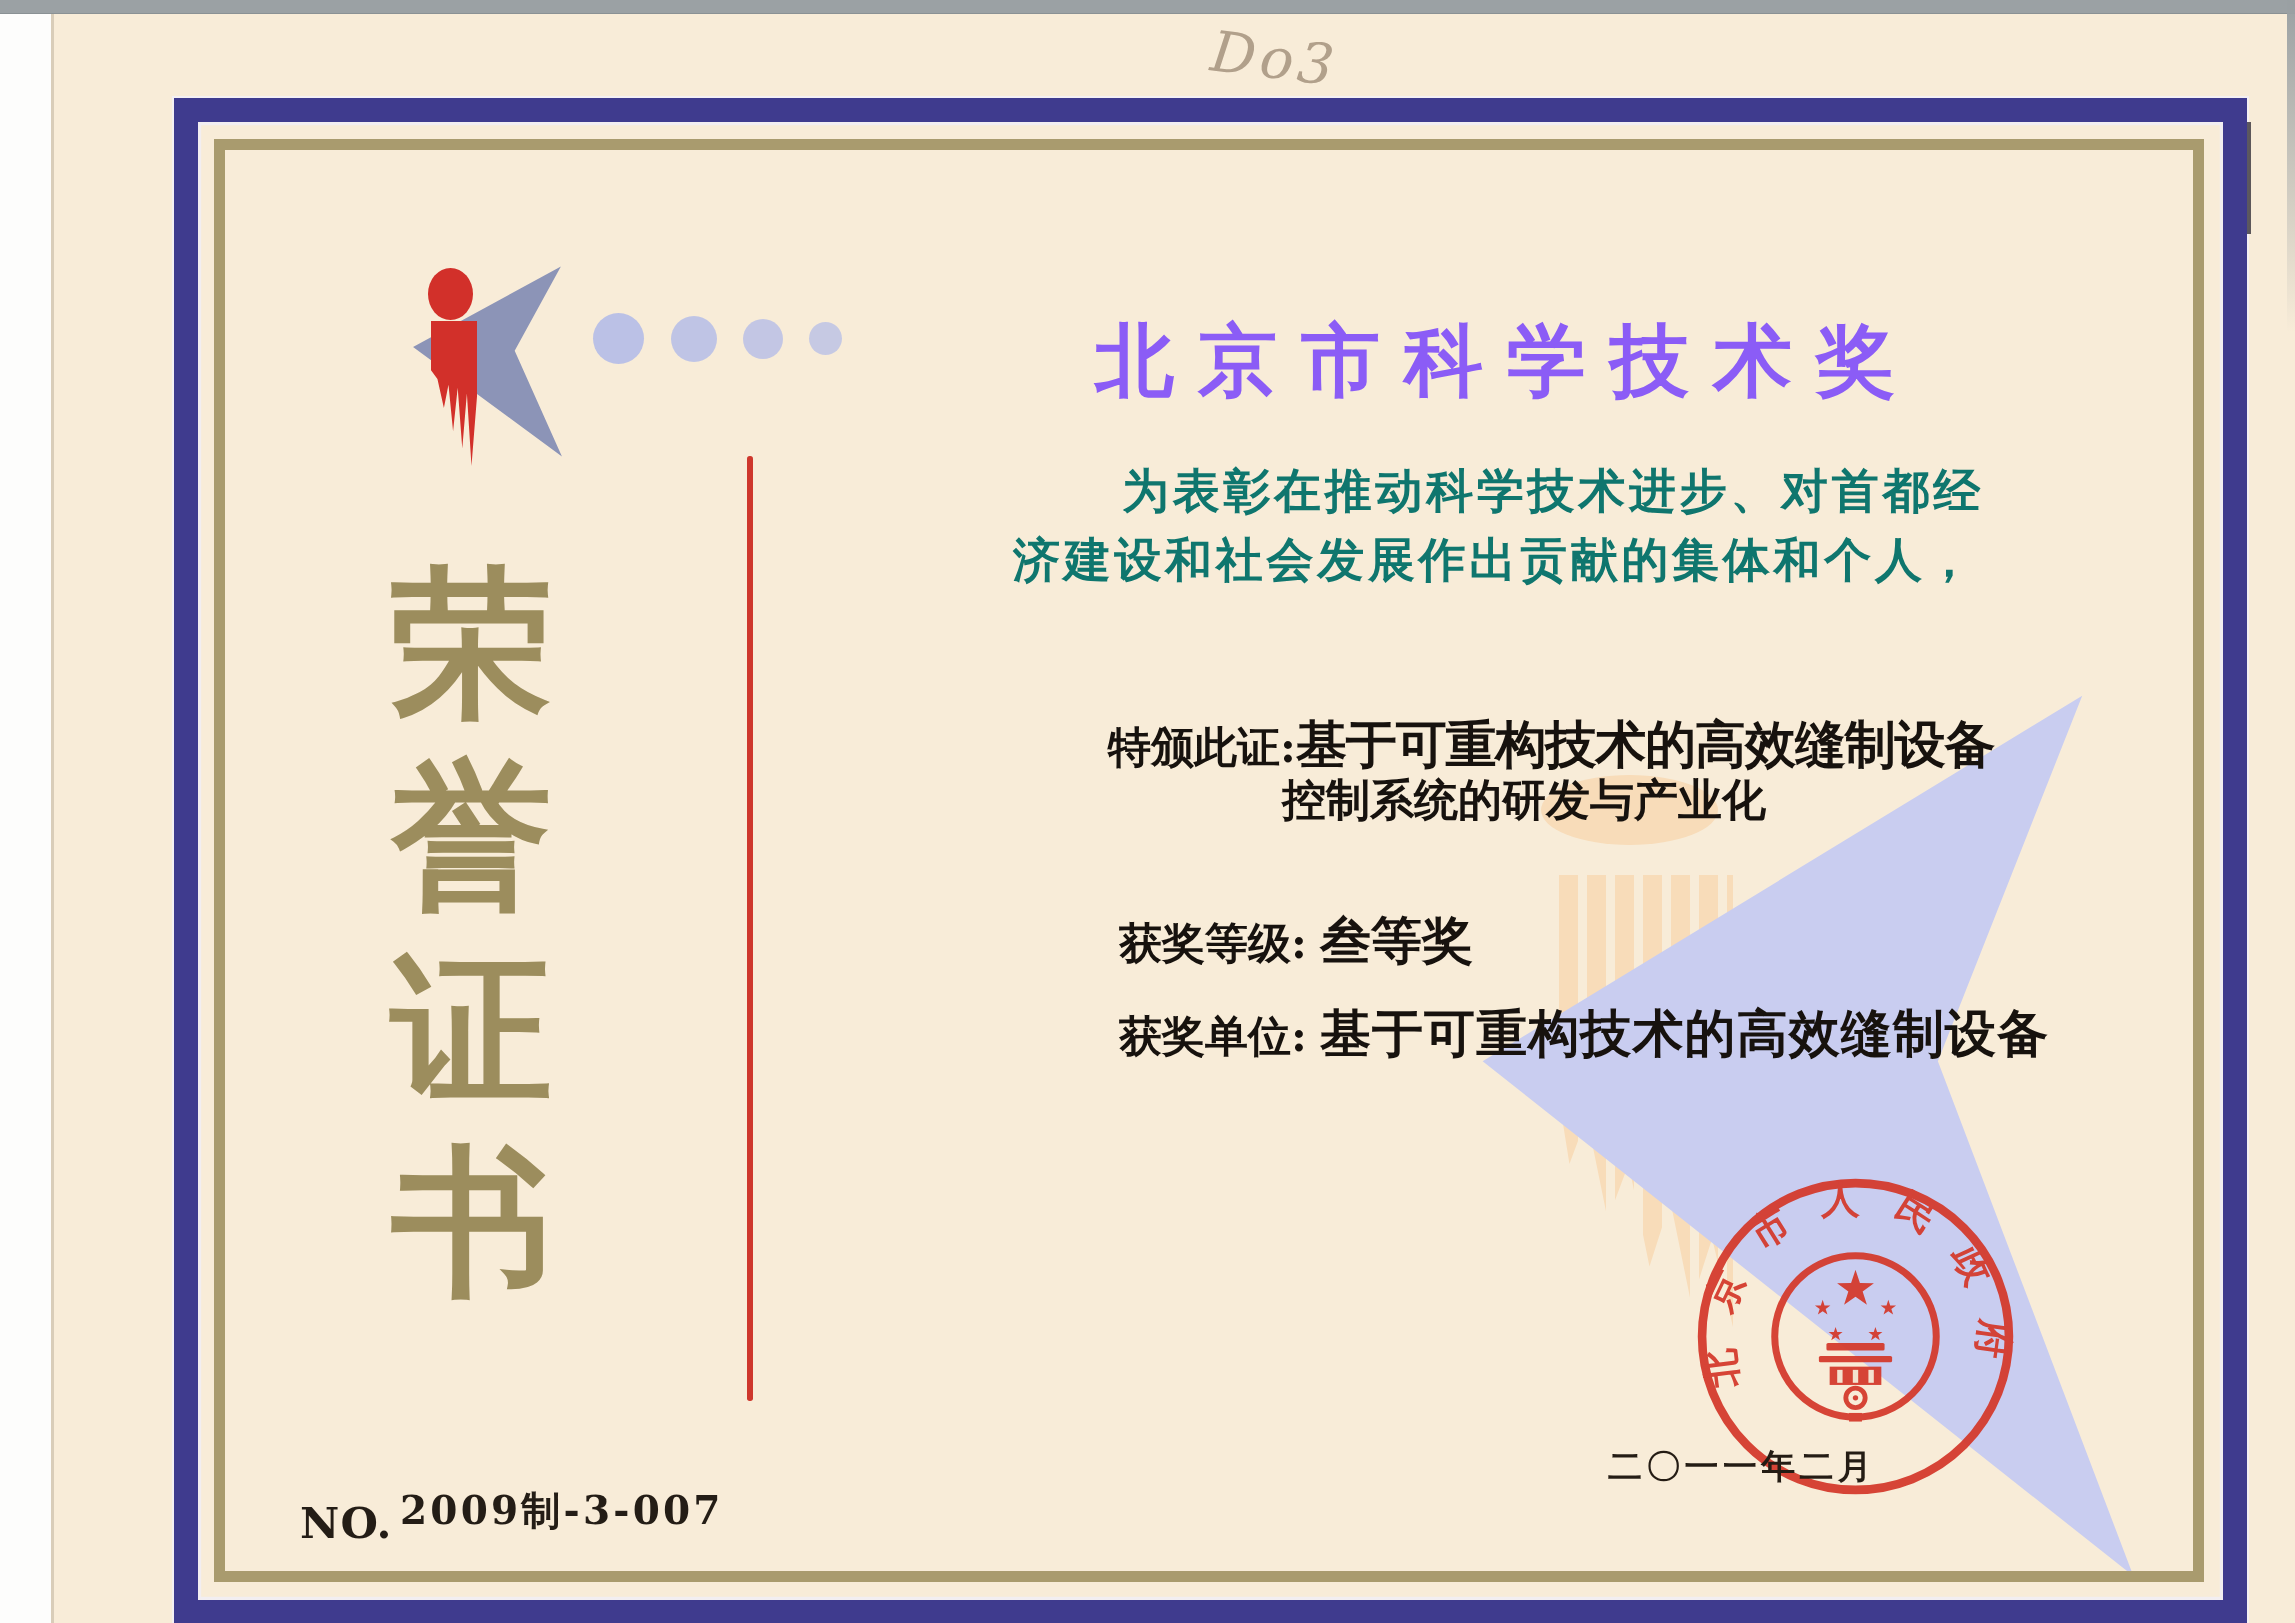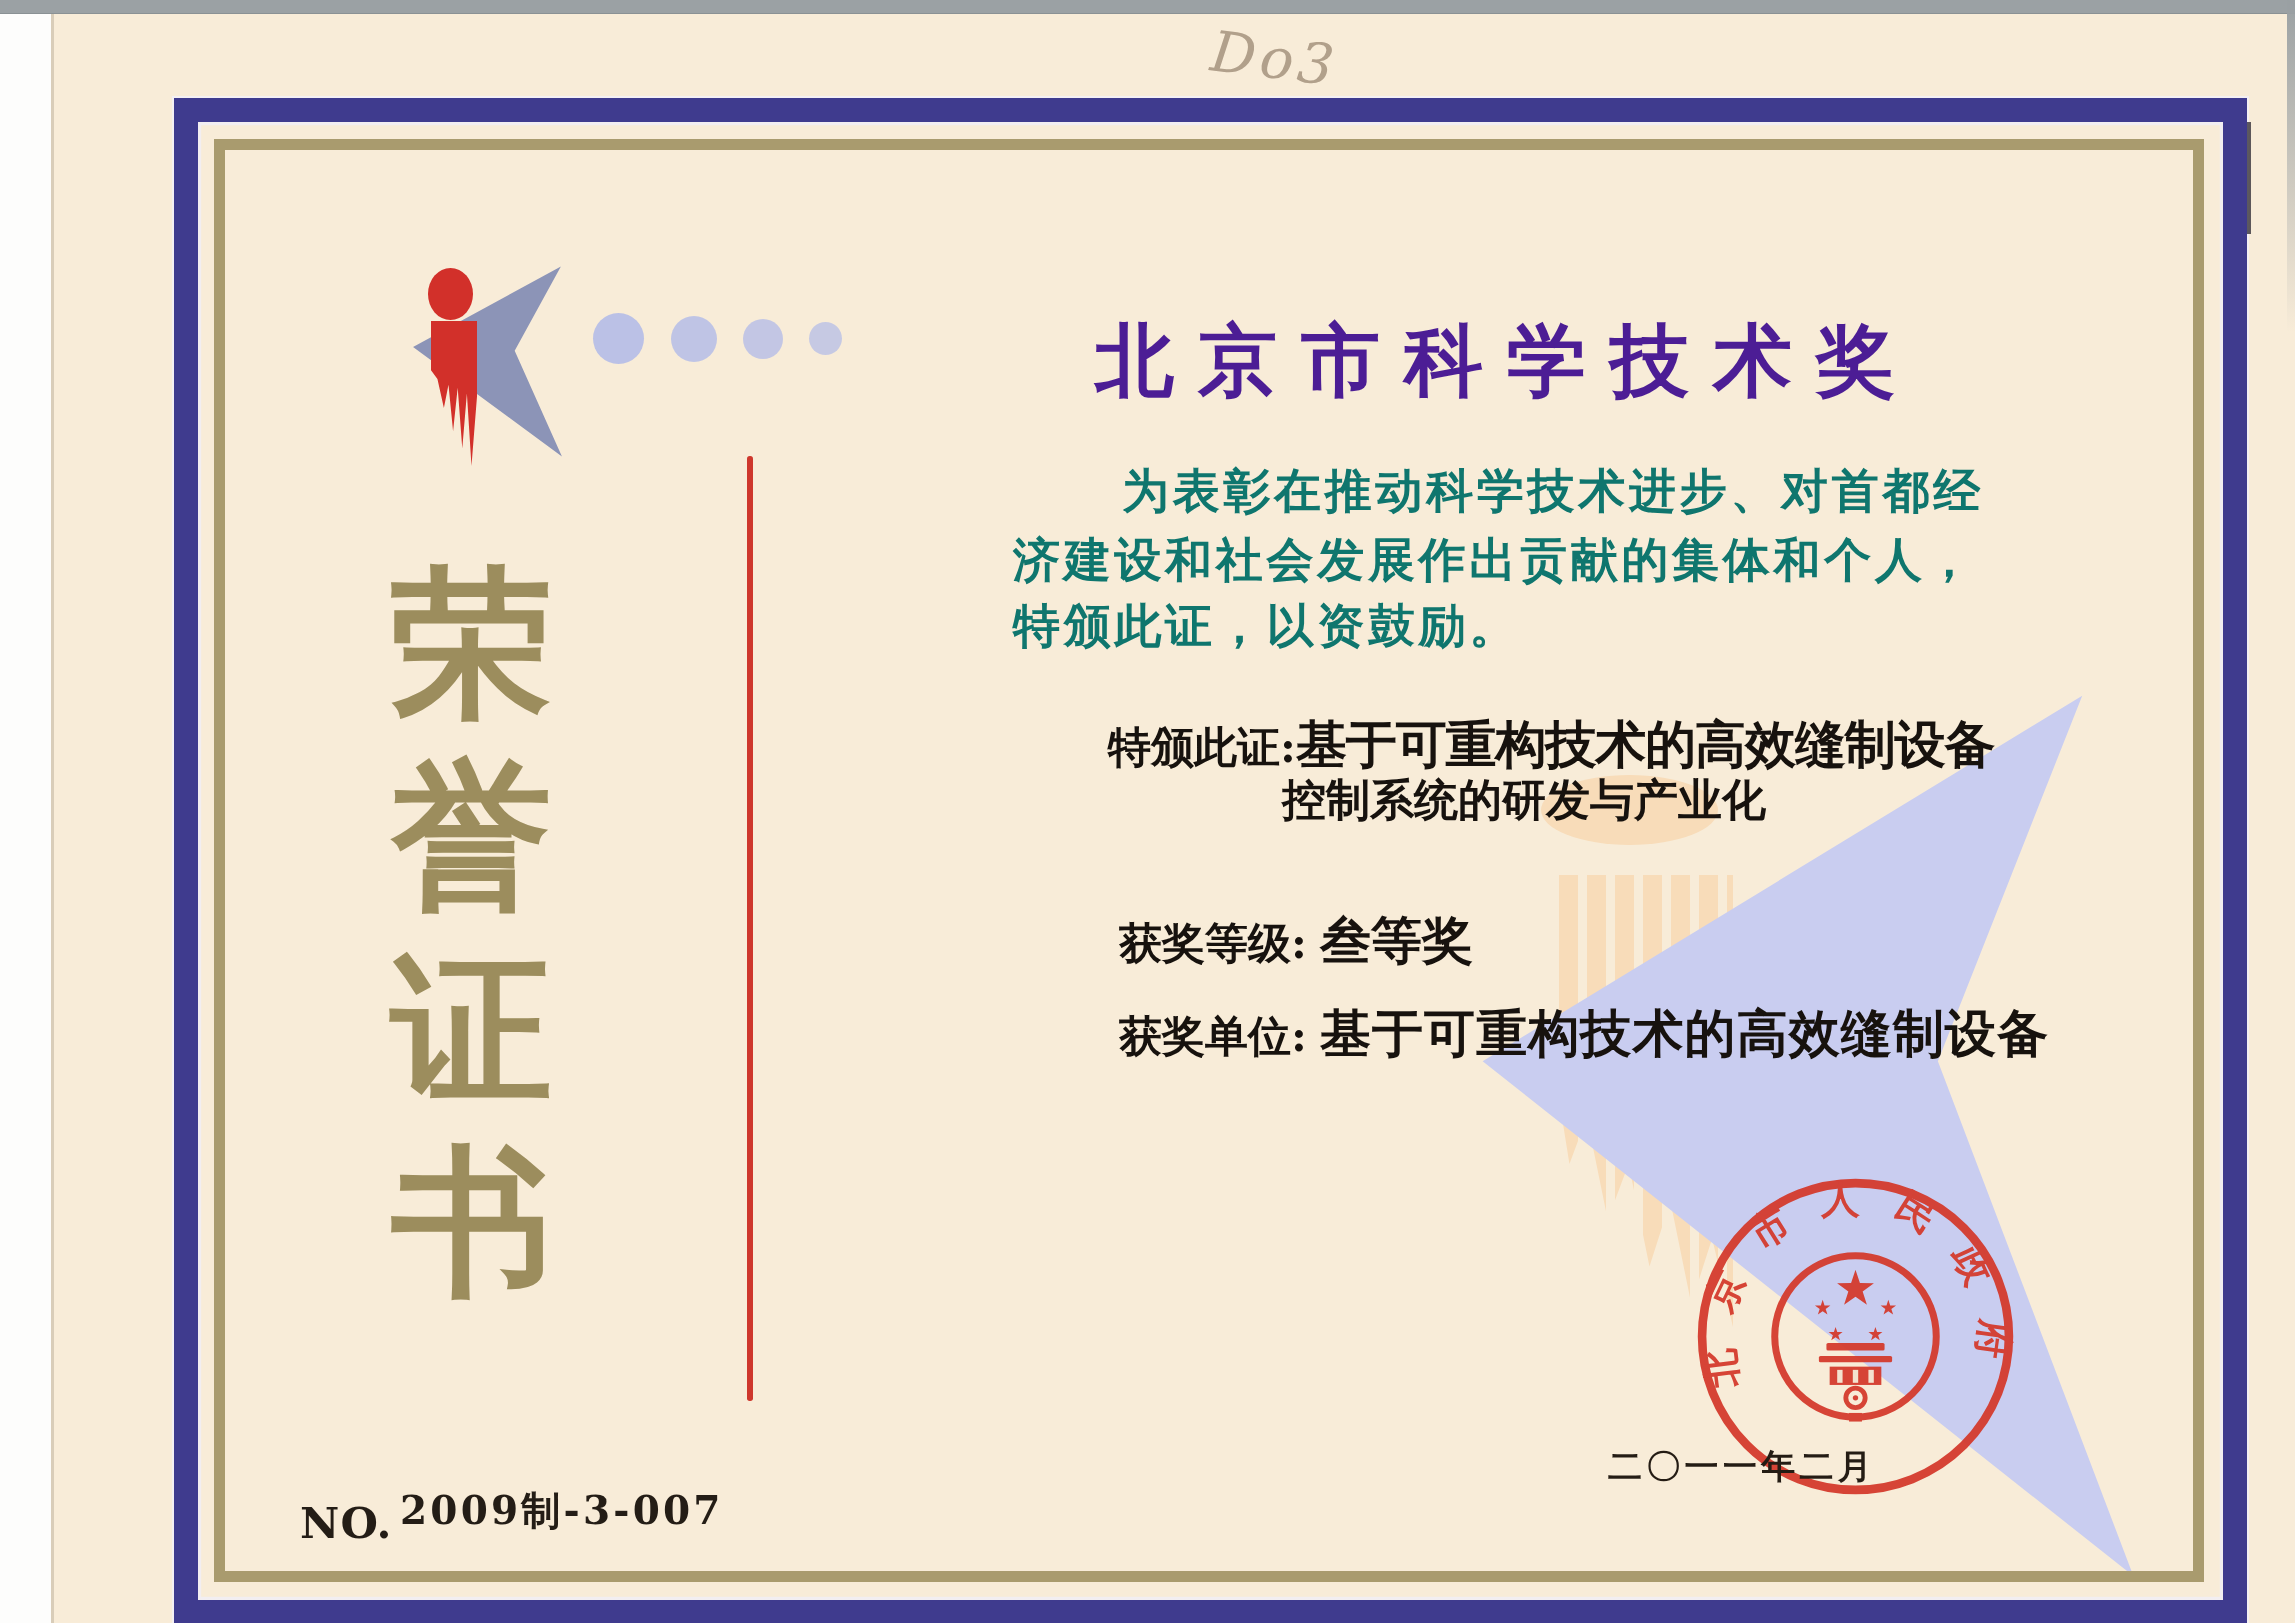--- a/index.html
+++ b/index.html
@@ -29,21 +29,21 @@
   #logo-i-head{left:428px;top:268px;width:45px;height:52px;border-radius:50%;background:#d2302a;}
   #logo-i-body{left:431px;top:321px;width:46px;height:145px;background:#d2302a;
     clip-path:polygon(0 0,100% 0,100% 52%,88% 100%,78% 50%,68% 88%,58% 46%,48% 76%,38% 44%,28% 60%,14% 40%,0 34%);}
   .logo-dot{border-radius:50%;background:#b5bde7;}
   
   #honor-title{left:391px;top:546px;width:155px;text-align:center;
     font-size:161px;line-height:193px;color:#9c8d5d;font-weight:600;}
   
   #red-line{left:747px;top:456px;width:5.9px;height:945px;background:#ce372c;border-radius:2.7px;}
   
-  #award-title{left:1095px;top:309px;font-size:79px;font-weight:700;letter-spacing:24px;white-space:nowrap;color:#4c1d95;}
+  #award-title{left:1095px;top:309px;font-size:79px;font-weight:700;letter-spacing:24px;white-space:nowrap;color:#8b5cf6;}
   .intro-line{left:1013px;font-size:47px;letter-spacing:3.7px;font-weight:600;white-space:nowrap;color:#0f766e;}
   .field{white-space:nowrap;color:#17120e;}
   .field .label{font-size:43px;font-weight:600;}
   .field .value{font-size:51px;font-weight:600;}
   
   #seal{left:1694px;top:1175px;opacity:.93;}
   #seal-date{left:1608px;top:1444px;font-size:34px;letter-spacing:4.3px;font-weight:600;color:#241c14;white-space:nowrap;text-align:right;}
   
   #serial{left:300px;top:1484px;white-space:nowrap;}
   #serial-prefix{font-size:43px;font-weight:700;position:relative;top:14px;letter-spacing:1.1px;}
@@ -85,21 +85,20 @@
     <div>证</div>
     <div>书</div>
   </div>
 
   <div class="abs" id="red-line"></div>
 
   <div class="abs" id="award-title">北京市科学技术奖</div>
 
   <div class="abs intro-line" style="top:460px;left:1122px;">为表彰在推动科学技术进步、对首都经</div>
   <div class="abs intro-line" style="top:529px;">济建设和社会发展作出贡献的集体和个人，</div>
-  <div class="abs intro-line" style="top:595px;">特颁此证，以资鼓励。</div>
 
   <div class="abs field" style="left:1108px;top:711px;">
     <span class="label">特颁此证:</span><span class="value" style="letter-spacing:-1.1px">基于可重构技术的高效缝制设备</span>
   </div>
   <div class="abs field" style="left:1282px;top:771px;">
     <span style="font-size:44px;font-weight:600;">控制系统的研发与产业化</span>
   </div>
 
   <div class="abs field" style="left:1119px;top:907px;text-align:center;">
     <span class="label">获奖等级:</span><span class="value" style="margin-left:13px;">叁等奖</span>

